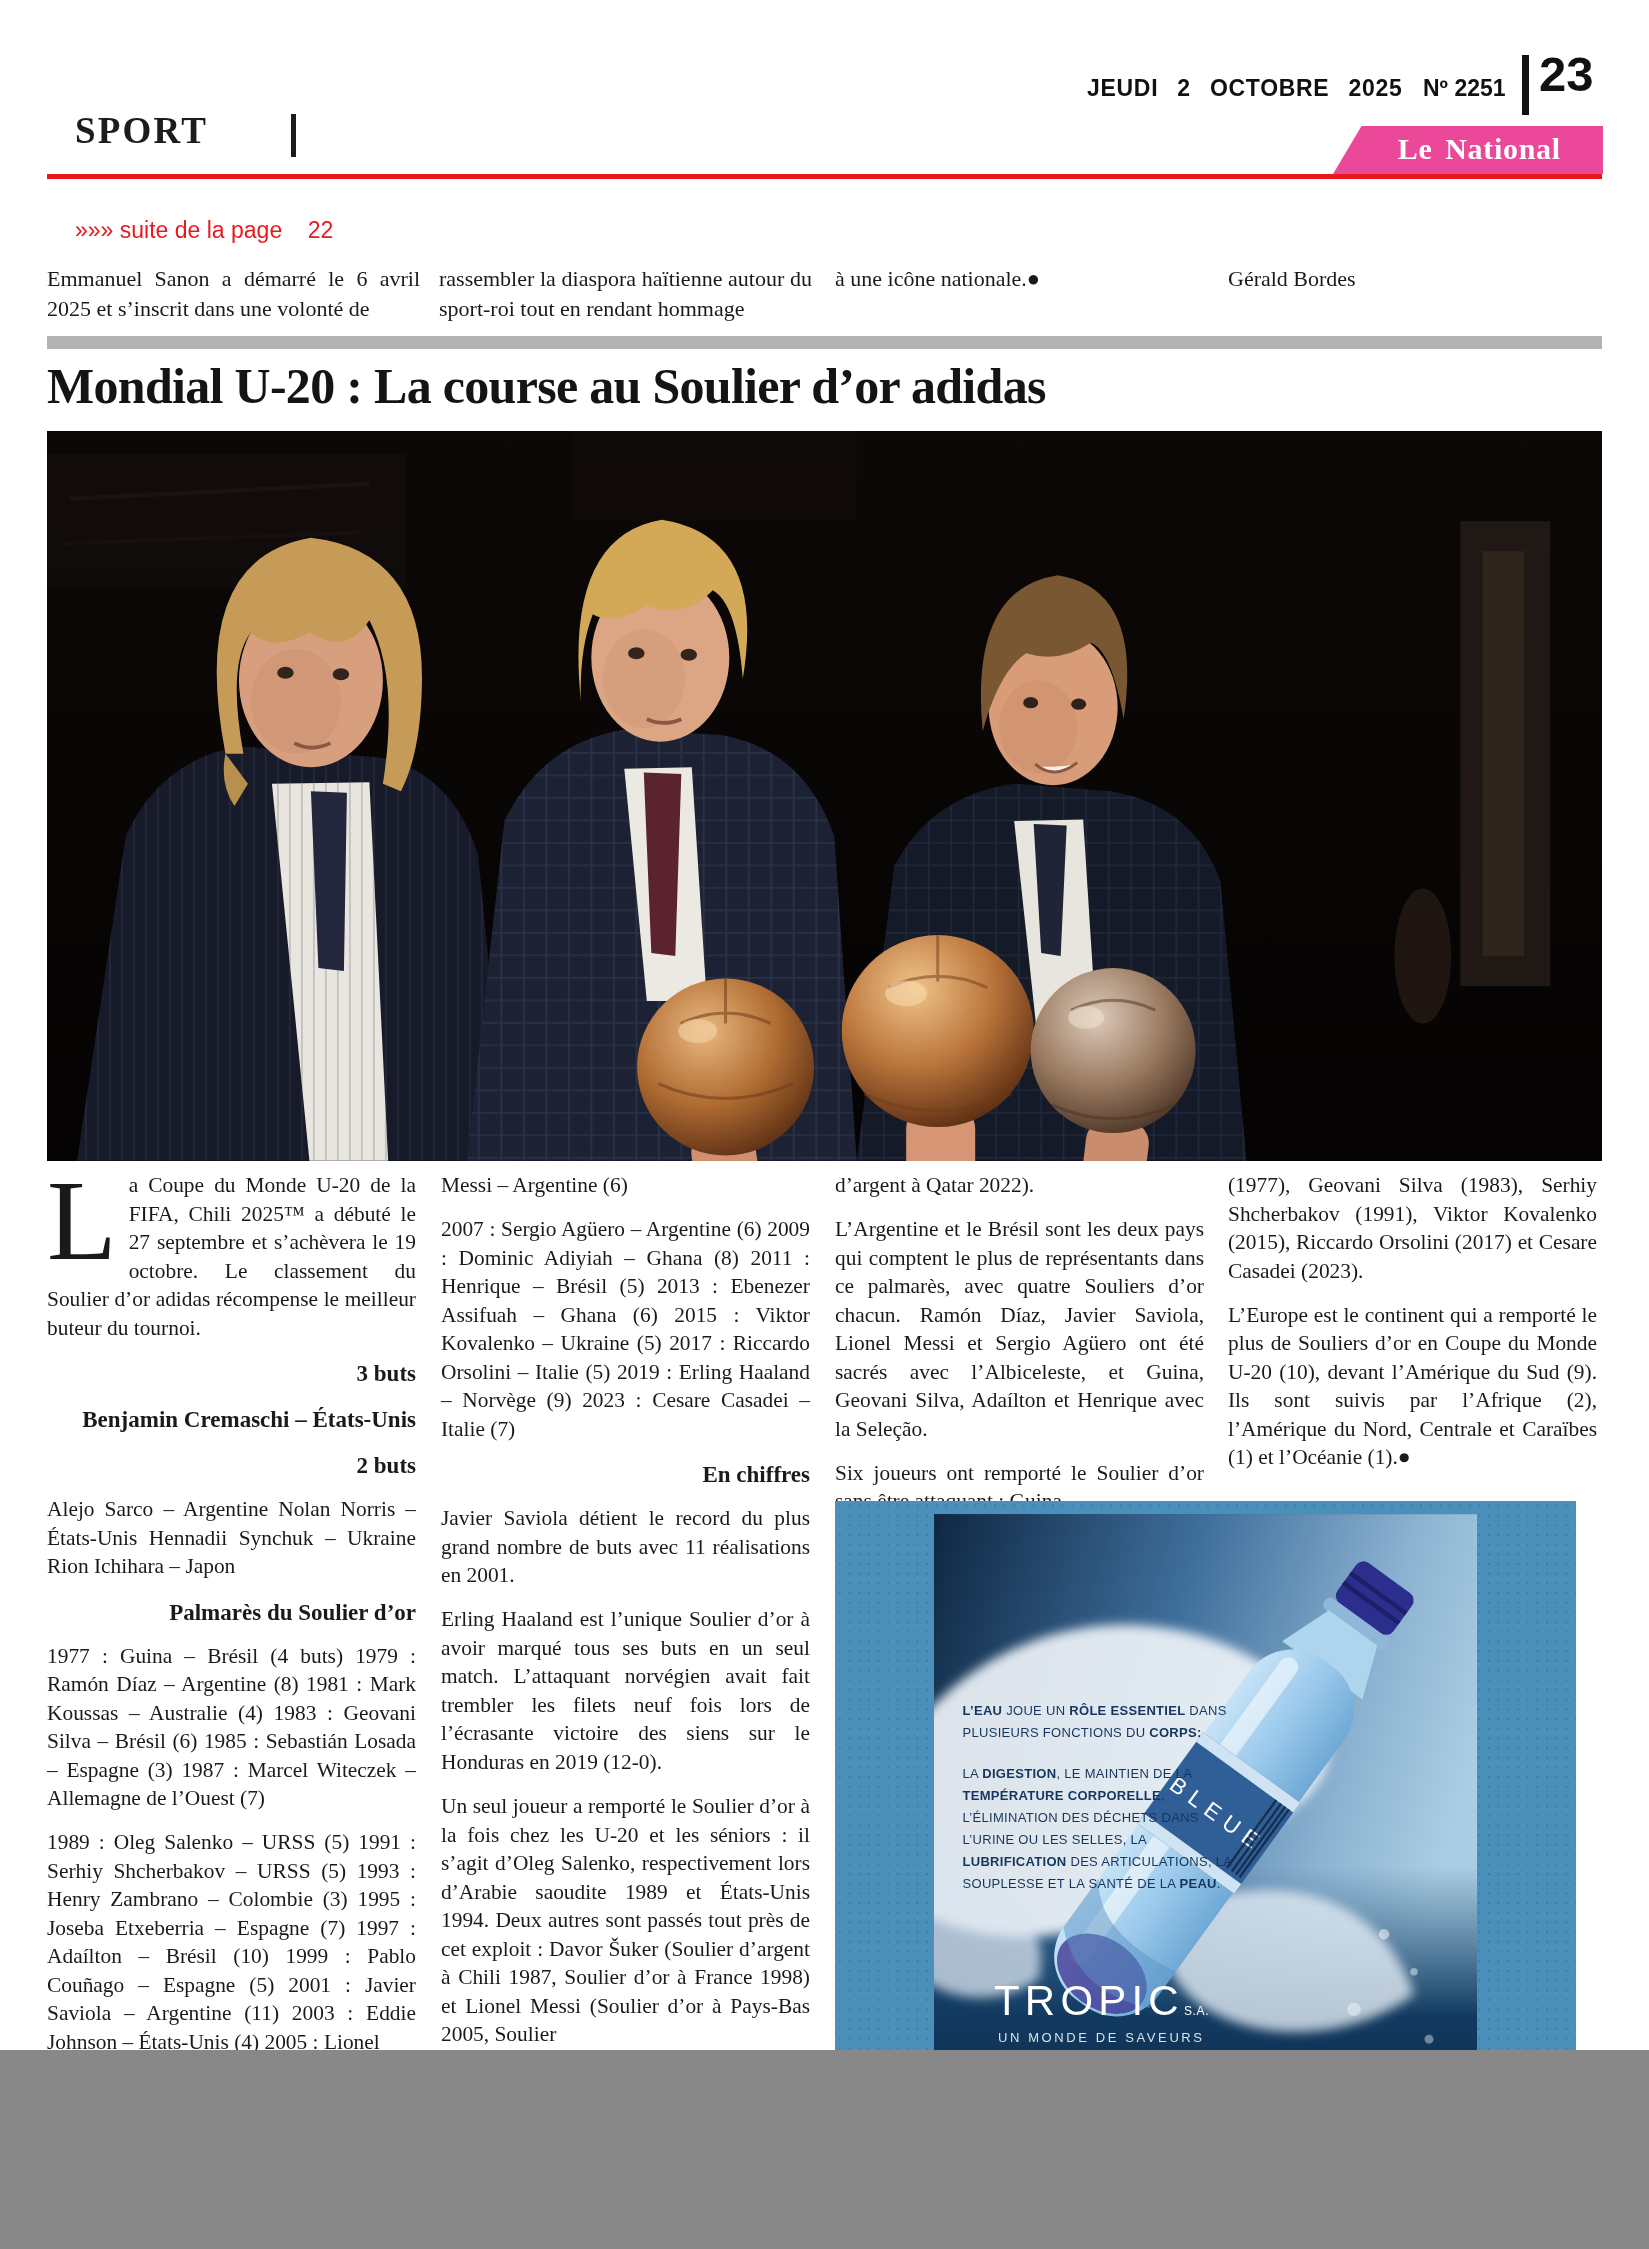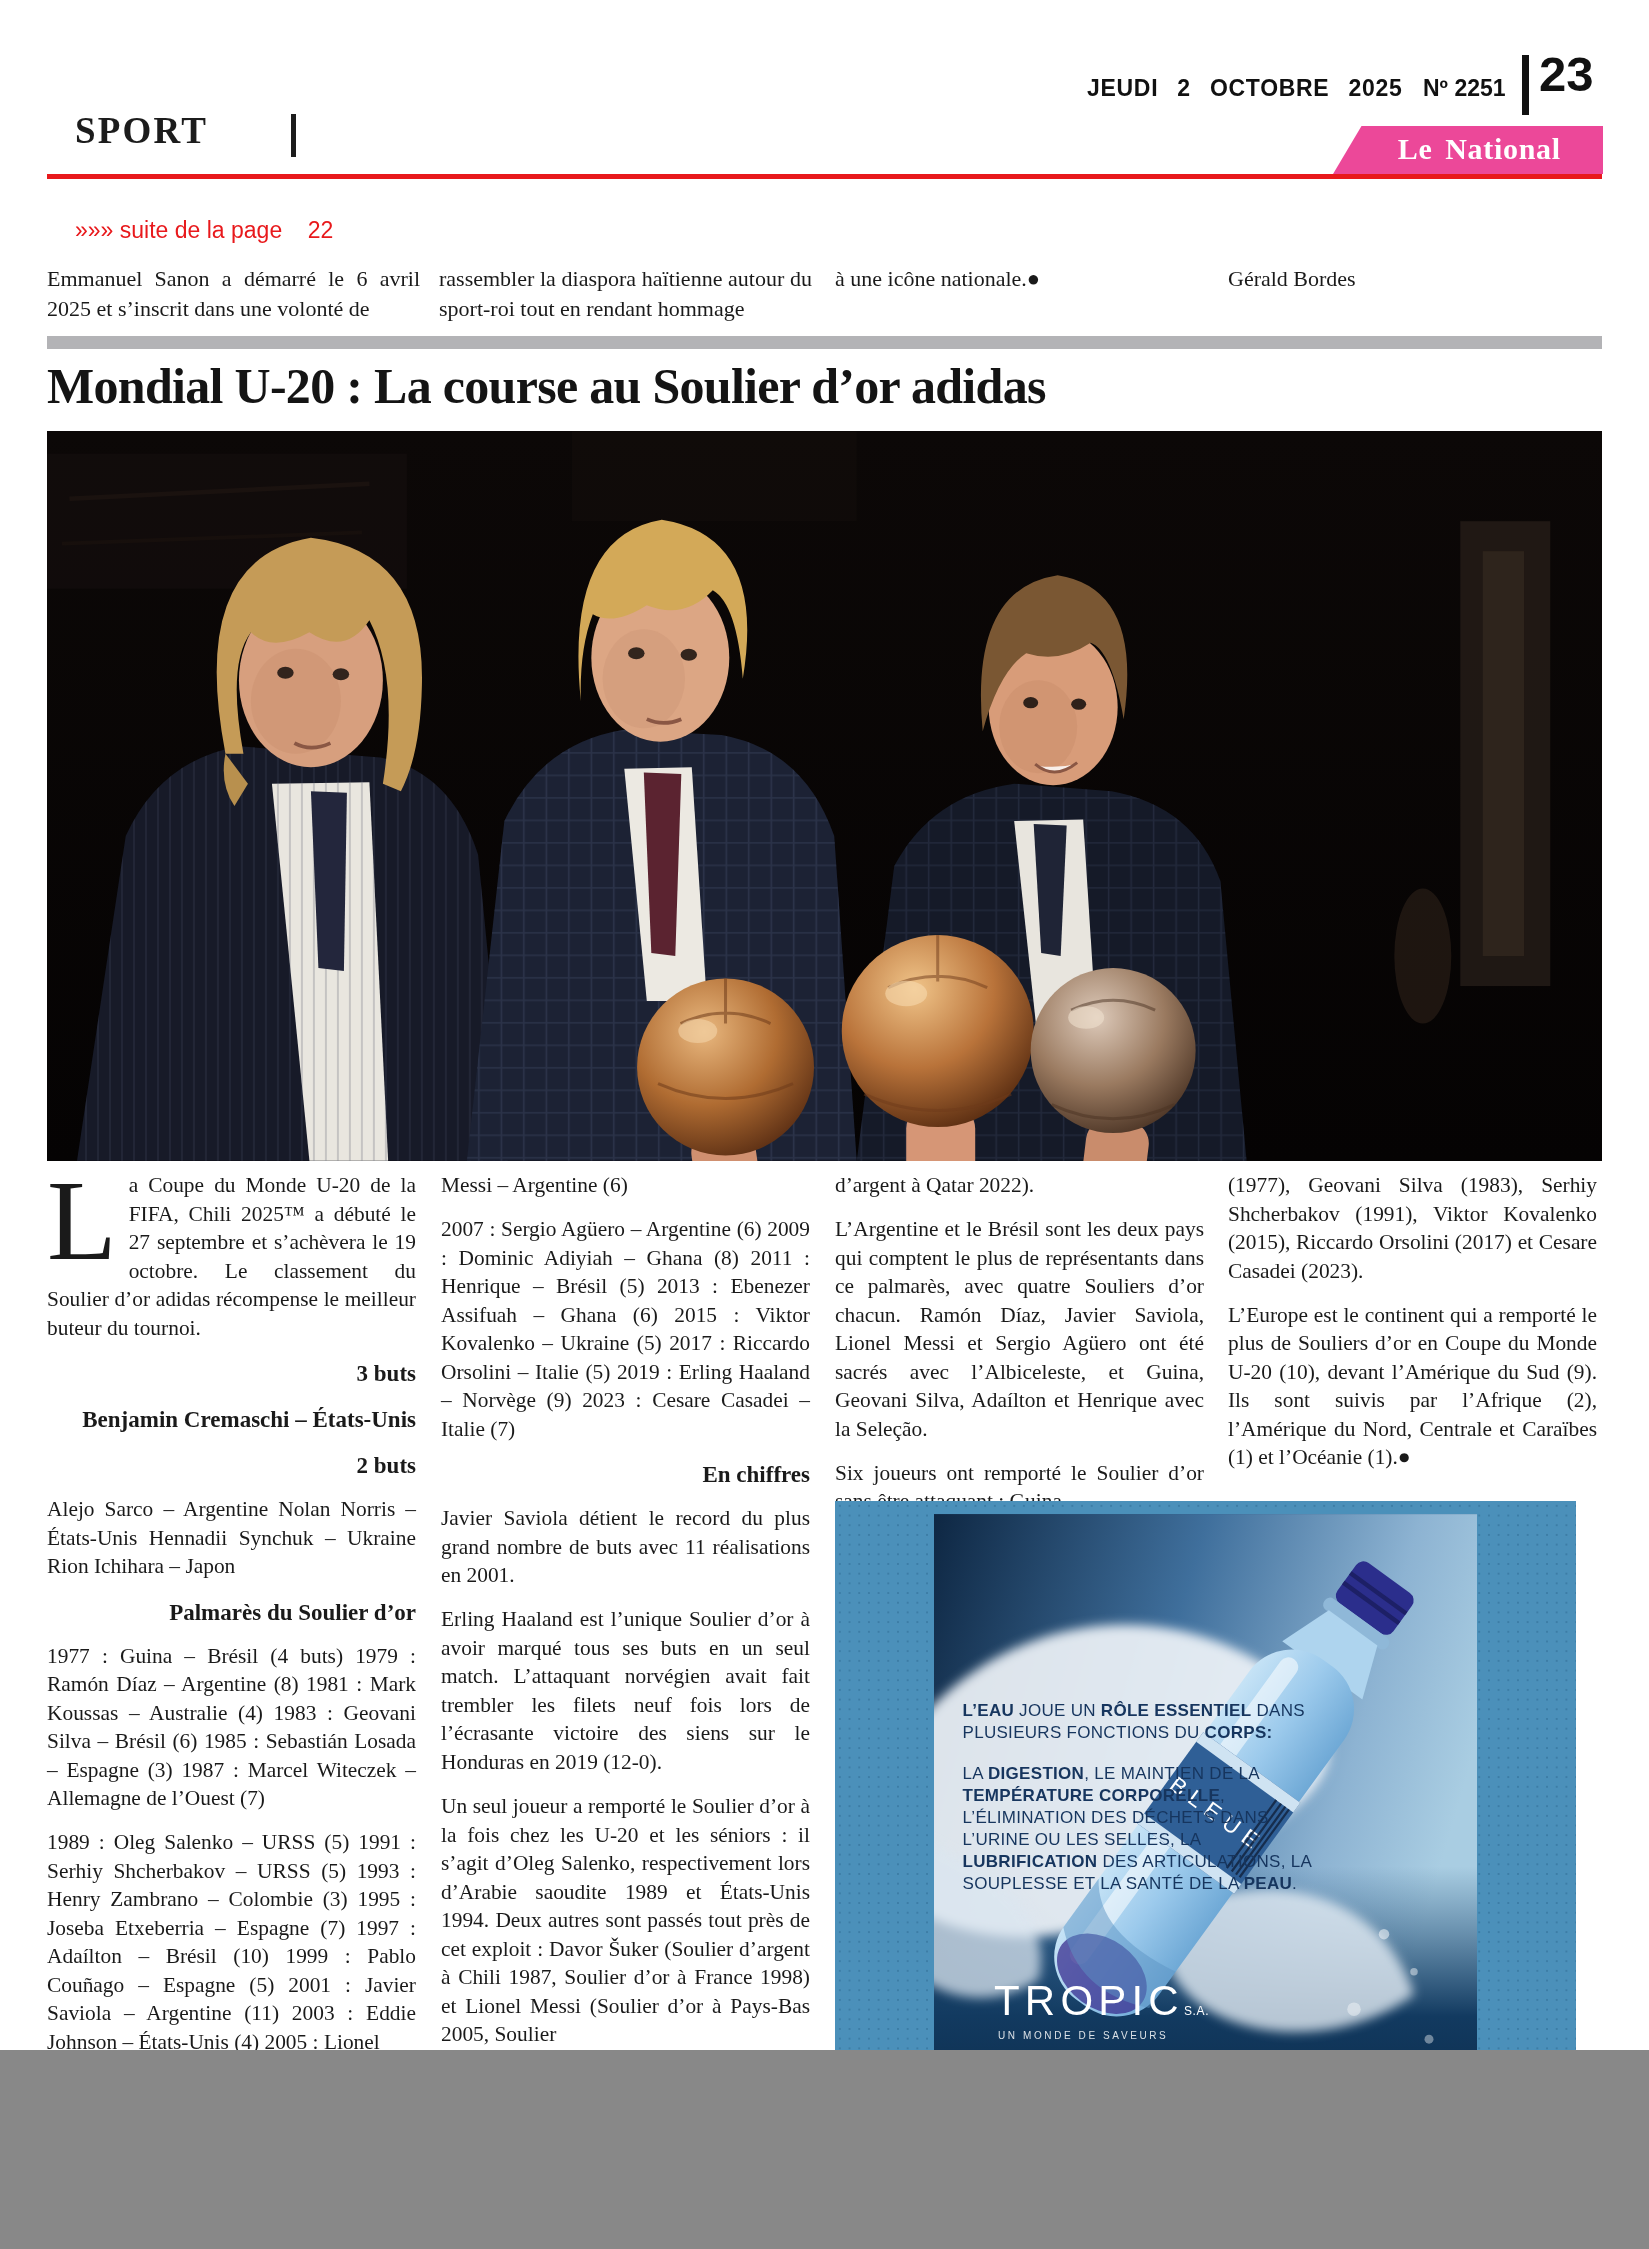--- a/index.html
+++ b/index.html
@@ -47,28 +47,28 @@
   .col p{margin:0 0 15.7px 0;}
   .col h3{font-size:23px;line-height:28px;margin:18px 0 15px 0;font-weight:700;text-align:right;}
   .dropcap{float:left;font-size:114px;line-height:88px;padding:6px 12px 0 0;font-weight:400;}
 
   
   .ad{left:835px;top:1501px;width:741px;height:677px;background:#4b90ba;
       background-image:radial-gradient(rgba(10,60,95,.22) 0.9px,transparent 0.9px);
       background-size:9.7px 9.7px;}
   .ad-inner{position:absolute;left:99px;top:12.7px;width:543px;height:652px;overflow:hidden;background:#2d5c86;}
   .ad-text{position:absolute;left:28.5px;top:186px;font-family:"Liberation Sans",sans-serif;
-           font-size:17px;line-height:22px;letter-spacing:0.3px;color:#16355e;}
+           font-size:13px;line-height:22px;letter-spacing:0.3px;color:#16355e;}
   .ad-text .gap{height:19.5px;}
   .rb{font-weight:700;}
   .ad-brand{position:absolute;left:60px;top:463px;color:#fff;font-family:"Liberation Sans",sans-serif;
             font-weight:300;font-size:42px;letter-spacing:5.2px;}
   .ad-brand .sa{font-size:12px;letter-spacing:0.7px;font-weight:400;}
   .ad-tagline{position:absolute;left:64px;top:516px;color:rgba(255,255,255,.85);
-              font-family:"Liberation Sans",sans-serif;font-size:10px;letter-spacing:2.6px;}
+              font-family:"Liberation Sans",sans-serif;font-size:13px;letter-spacing:2.6px;}
 </style>
 </head>
 <body>
 
 <div class="page">
 
   <div class="abs hdr-date">JEUDI 2 OCTOBRE 2025</div>
   <div class="abs hdr-issue">Nº 2251</div>
   <div class="abs hdr-bar"></div>
   <div class="abs hdr-page">23</div>

